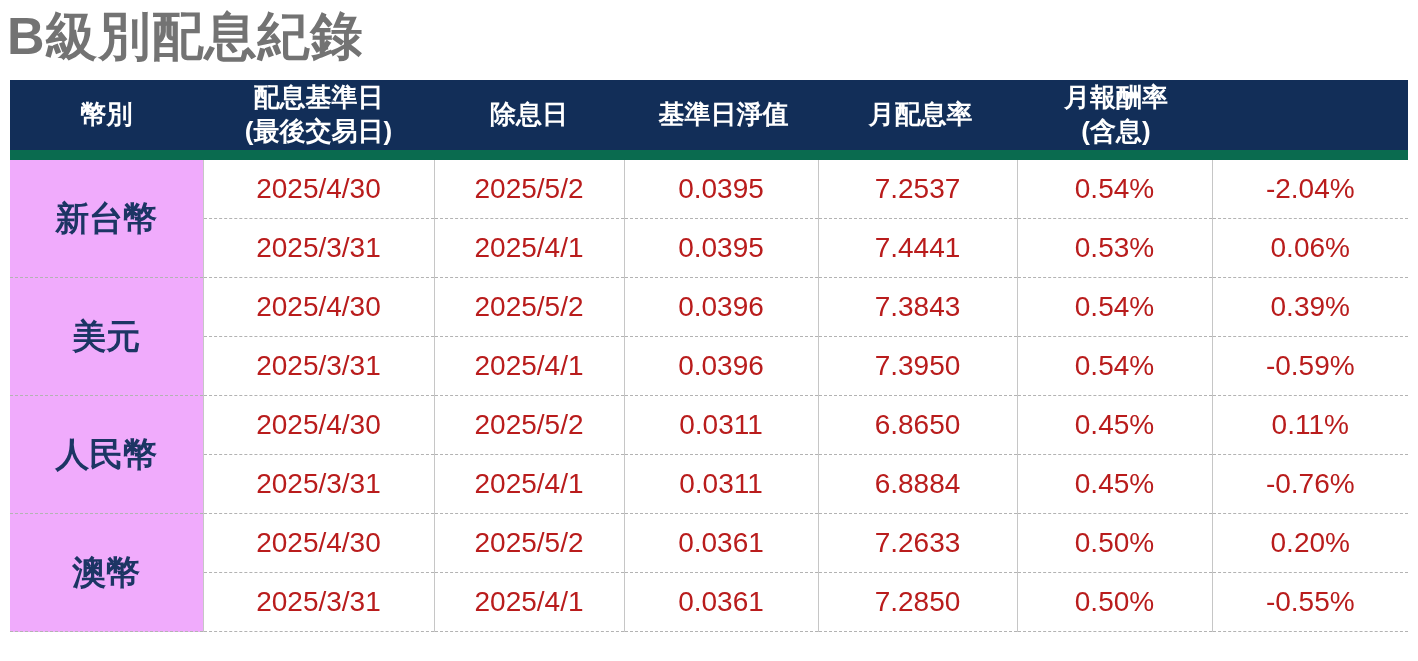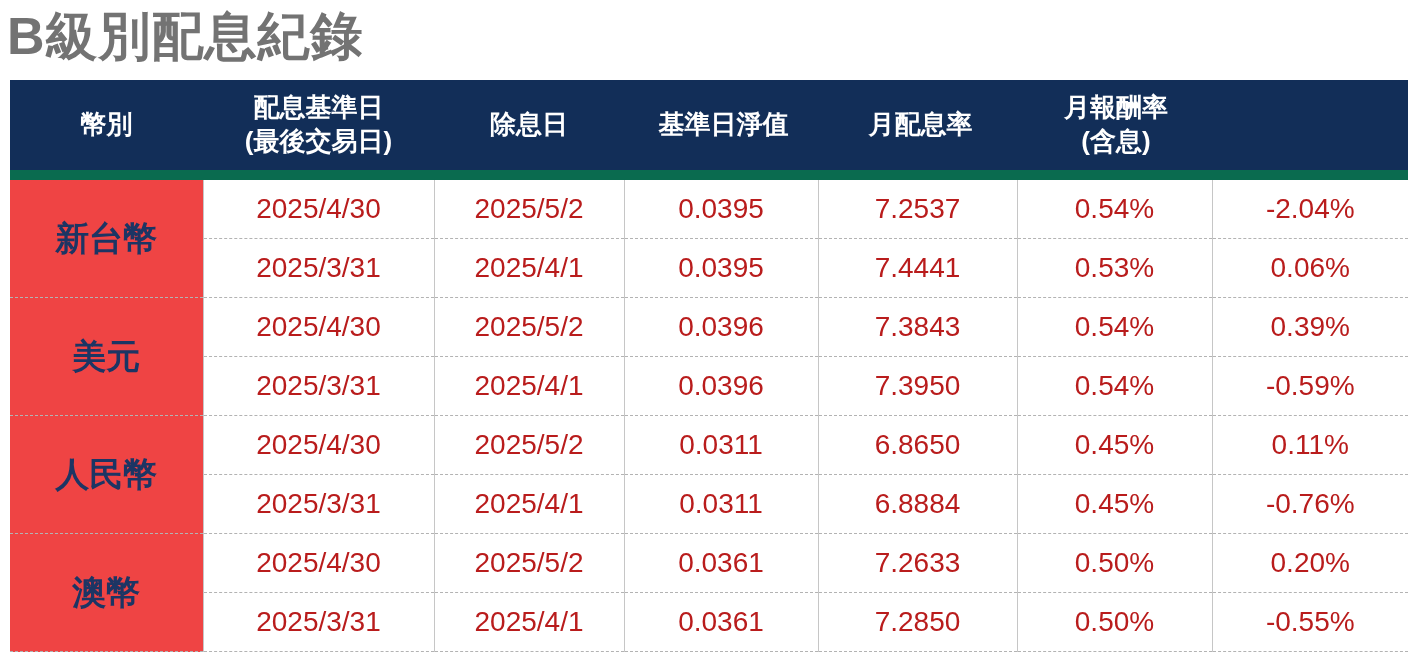--- a/index.html
+++ b/index.html
@@ -20,21 +20,21 @@
     white-space: nowrap;
   }
   .table-wrap {
     position: absolute;
     left: 10px; top: 80px;
     width: 1398px;
   }
   .header-row {
     display: flex;
     background: #122E58;
-    height: 90px;
+    height: 70px;
     width: 1398px;
   }
   .th {
     display: flex;
     flex-direction: column;
     justify-content: center;
     align-items: center;
     color: #ffffff;
     font-weight: bold;
     font-size: 26px;
@@ -59,21 +59,21 @@
     font-size: 28px;
     color: #b91c1c;
     border-left: 1px solid #C6C6C6;
     border-top: 1px dashed #B3B3B3;
     padding: 0;
     background: #ffffff;
   }
   table.div-table tr:first-child td { border-top: none; }
   table.div-table tr:last-child td { border-bottom: 1px dashed #B3B3B3; }
   table.div-table td.currency {
-    background: #ef4444;
+    background: #f0abfc;
     border-left: none;
     font-size: 34px;
     font-weight: bold;
     color: #1C3564;
     border-bottom: 1px dashed #B3B3B3;
   }
   
   .c0 { width: 193px; }
   .c1 { width: 231px; align-items: center; }
   .c2 { width: 190px; }

